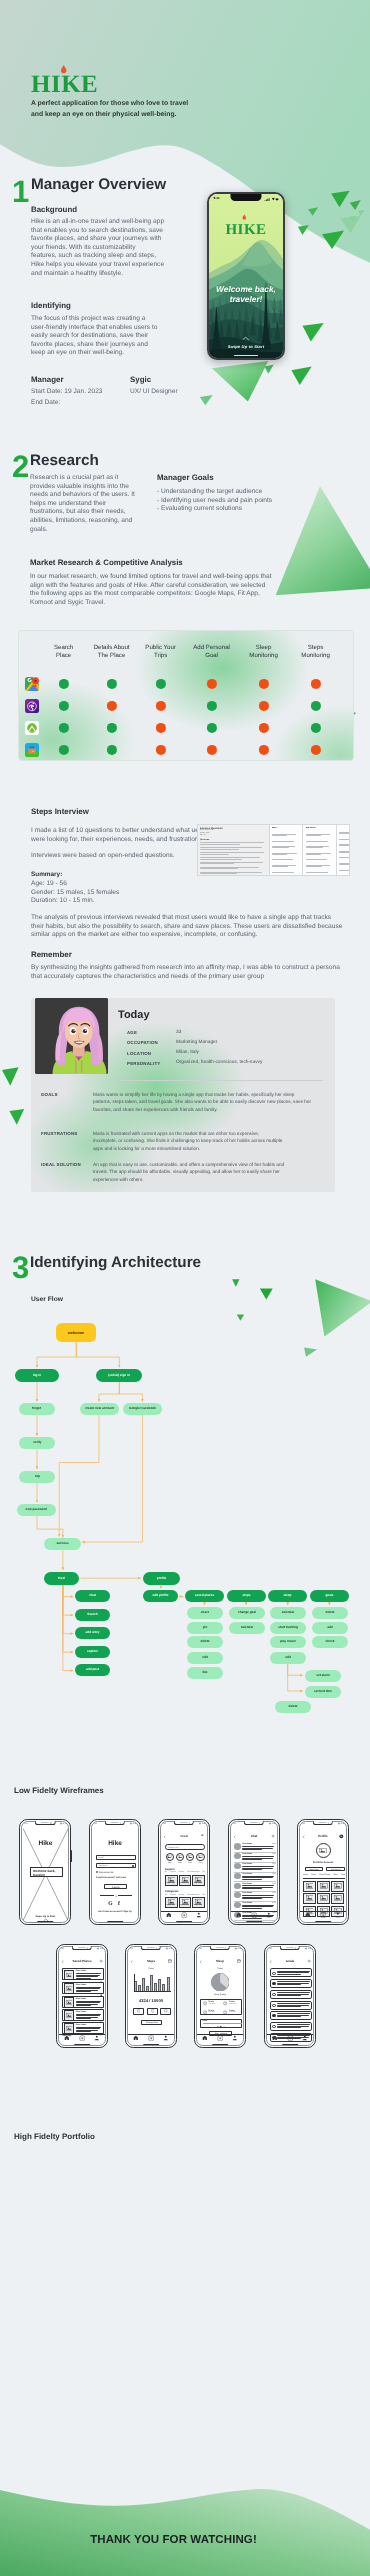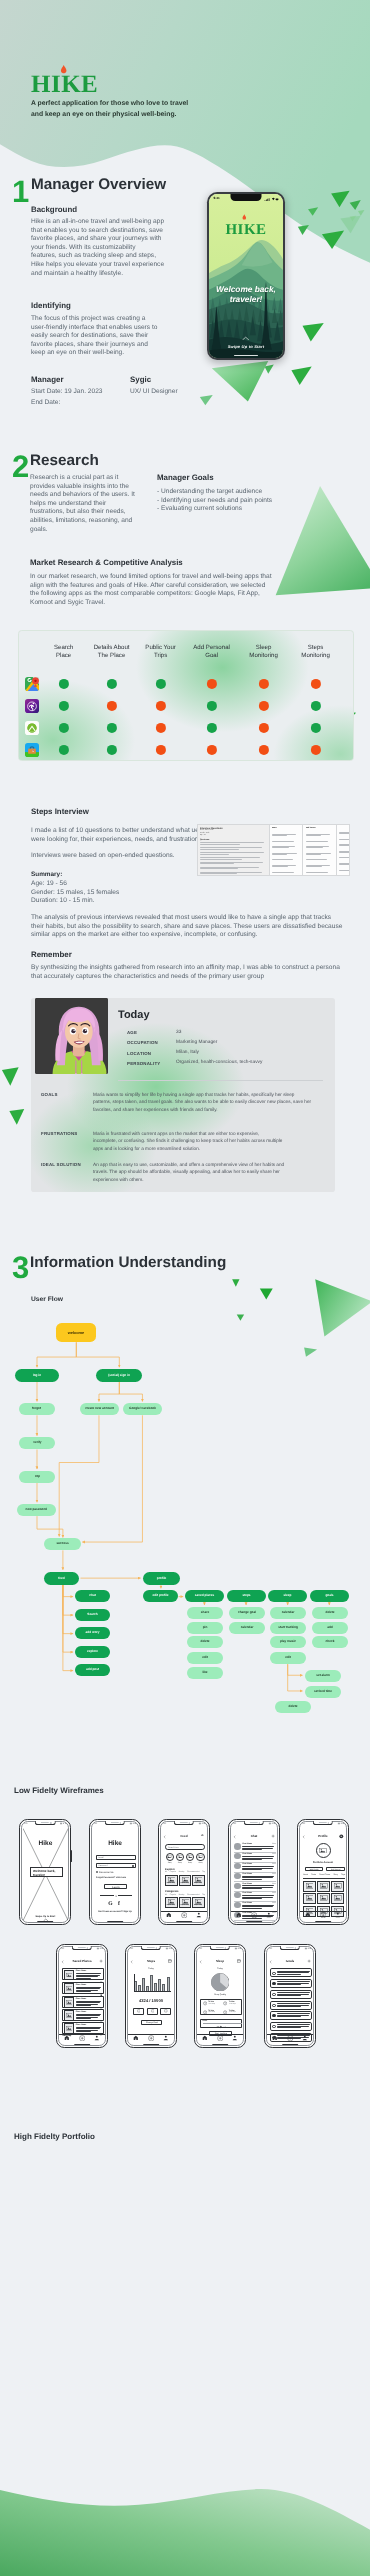--- a/index.html
+++ b/index.html
@@ -607,21 +607,21 @@
       </linearGradient>
     </defs>
     <polygon points="30,22 38,22 34,30" fill="#2cad3f"></polygon>
     <polygon points="60,32 74,32 67,44" fill="#1fa832"></polygon>
     <polygon points="35,60 43,60 39,67" fill="#3cb04f"></polygon>
     <polygon points="120,22 182,46 130,84" fill="url(#triG3)"></polygon>
     <polygon points="108,96 122,98 110,106" fill="#6fc785"></polygon>
   </svg>
 
   <div class="sec-num" style="left:12px;top:1252px;">3</div>
-  <div class="sec-title" style="left:30px;top:1255px;">Information Understanding</div>
+  <div class="sec-title" style="left:30px;top:1255px;">Identifying Architecture</div>
   <div class="sub-head" style="left:31px;top:1296px;font-size:6.7px;">User Flow</div>
 
   <svg id="flow-lines" viewBox="0 0 400 480">
     <defs>
       <marker id="ah" markerWidth="5" markerHeight="5" refX="3.6" refY="2" orient="auto">
         <path d="M0,0 L4,2 L0,4 z" fill="#f5b55a"></path>
       </marker>
     </defs>
     <g fill="none" stroke="#f5b55a" stroke-width="0.8" stroke-linejoin="round" marker-end="url(#ah)">
 
@@ -1583,20 +1583,21 @@
   <svg id="footer-wave" viewBox="0 0 400 133" preserveAspectRatio="none">
     <defs>
       <linearGradient id="footG" x1="0" y1="1" x2="1" y2="0">
         <stop offset="0" stop-color="#4aa85f"></stop>
           <stop offset="0.5" stop-color="#83c98f"></stop>
           <stop offset="1" stop-color="#c9e6cf"></stop>
       </linearGradient>
     </defs>
     <path d="M0,40 C50,52 100,60 150,56 C200,52 240,40 280,39 C320,38 362,62 400,83 L400,133 L0,133 Z" fill="url(#footG)"></path>
   </svg>
+  <div id="footer-text">THANK YOU FOR WATCHING!</div>
 
 <div class="p-lbl" style="left: 127px; top: 1030px;">AGE</div>
     <div class="p-val" style="left: 176px; top: 1030px;">33</div>
     <div class="p-lbl" style="left: 127px; top: 1040px;">OCCUPATION</div>
     <div class="p-val" style="left: 176px; top: 1040px;">Marketing Manager</div>
     <div class="p-lbl" style="left: 127px; top: 1051px;">LOCATION</div>
     <div class="p-val" style="left: 176px; top: 1050px;">Milan, Italy</div>
     <div class="p-lbl" style="left: 127px; top: 1061px;">PERSONALITY</div>
     <div class="p-val" style="left: 176px; top: 1060px;">Organized, health-conscious, tech-savvy</div>
     <div class="p-blbl" style="left: 41px; top: 1092px;">GOALS</div>

